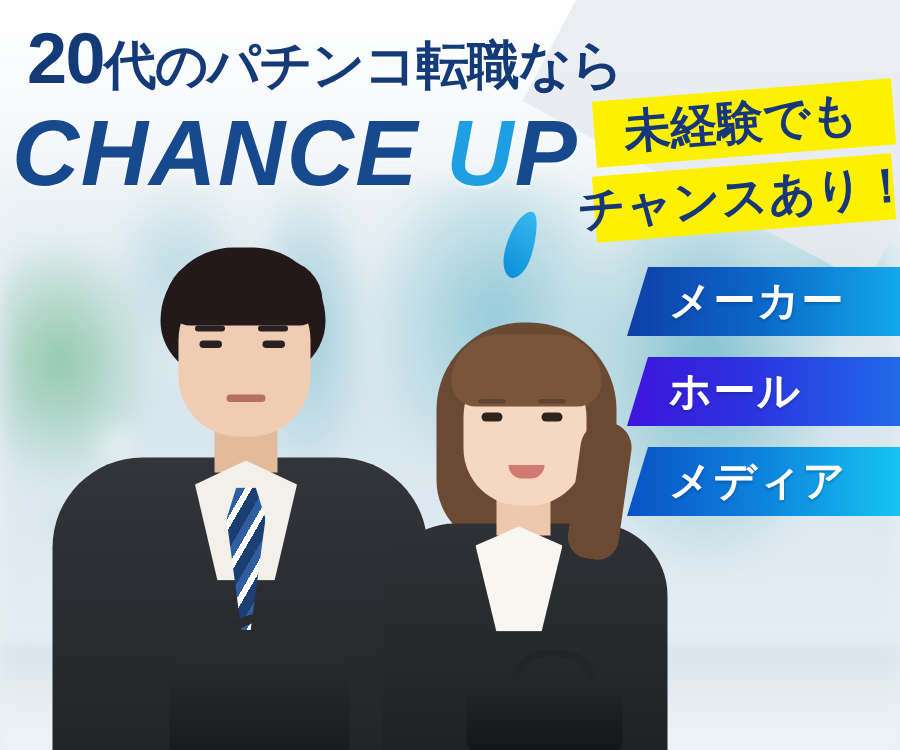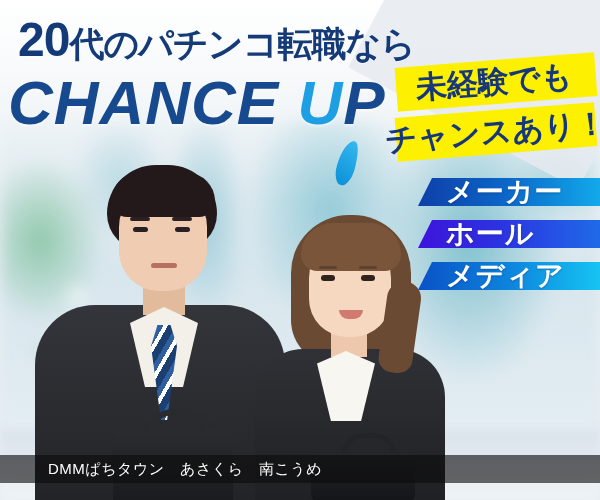--- a/index.html
+++ b/index.html
@@ -184,21 +184,21 @@
   .badge-2{
     left:396px;top:110px;width:200px;height:44px;
     transform:rotate(-4.5deg);
     font-size:31px;
   }
 
   
   .cats{position:absolute;left:418px;top:178px;width:182px;}
   .cat{
     position:relative;
-    height:28px;
+    height:46px;
     margin-bottom:14px;
     clip-path:polygon(14px 0,100% 0,100% 100%,0 100%);
     display:flex;align-items:center;
     padding-left:28px;
     box-sizing:border-box;
   }
   .cat .lbl{
     color:#ffffff;
     font-size:28px;
     font-weight:bold;
@@ -290,17 +290,14 @@
       <span class="lbl">メーカー</span>
     </div>
     <div class="cat cat-1">
       <span class="lbl">ホール</span>
     </div>
     <div class="cat cat-4">
       <span class="lbl">メディア</span>
     </div>
   </div>
 
-  <div class="caption">
-    <span class="txt">DMMぱちタウン　あさくら　南こうめ</span>
-  </div>
 
 </div>
 
 </body></html>

